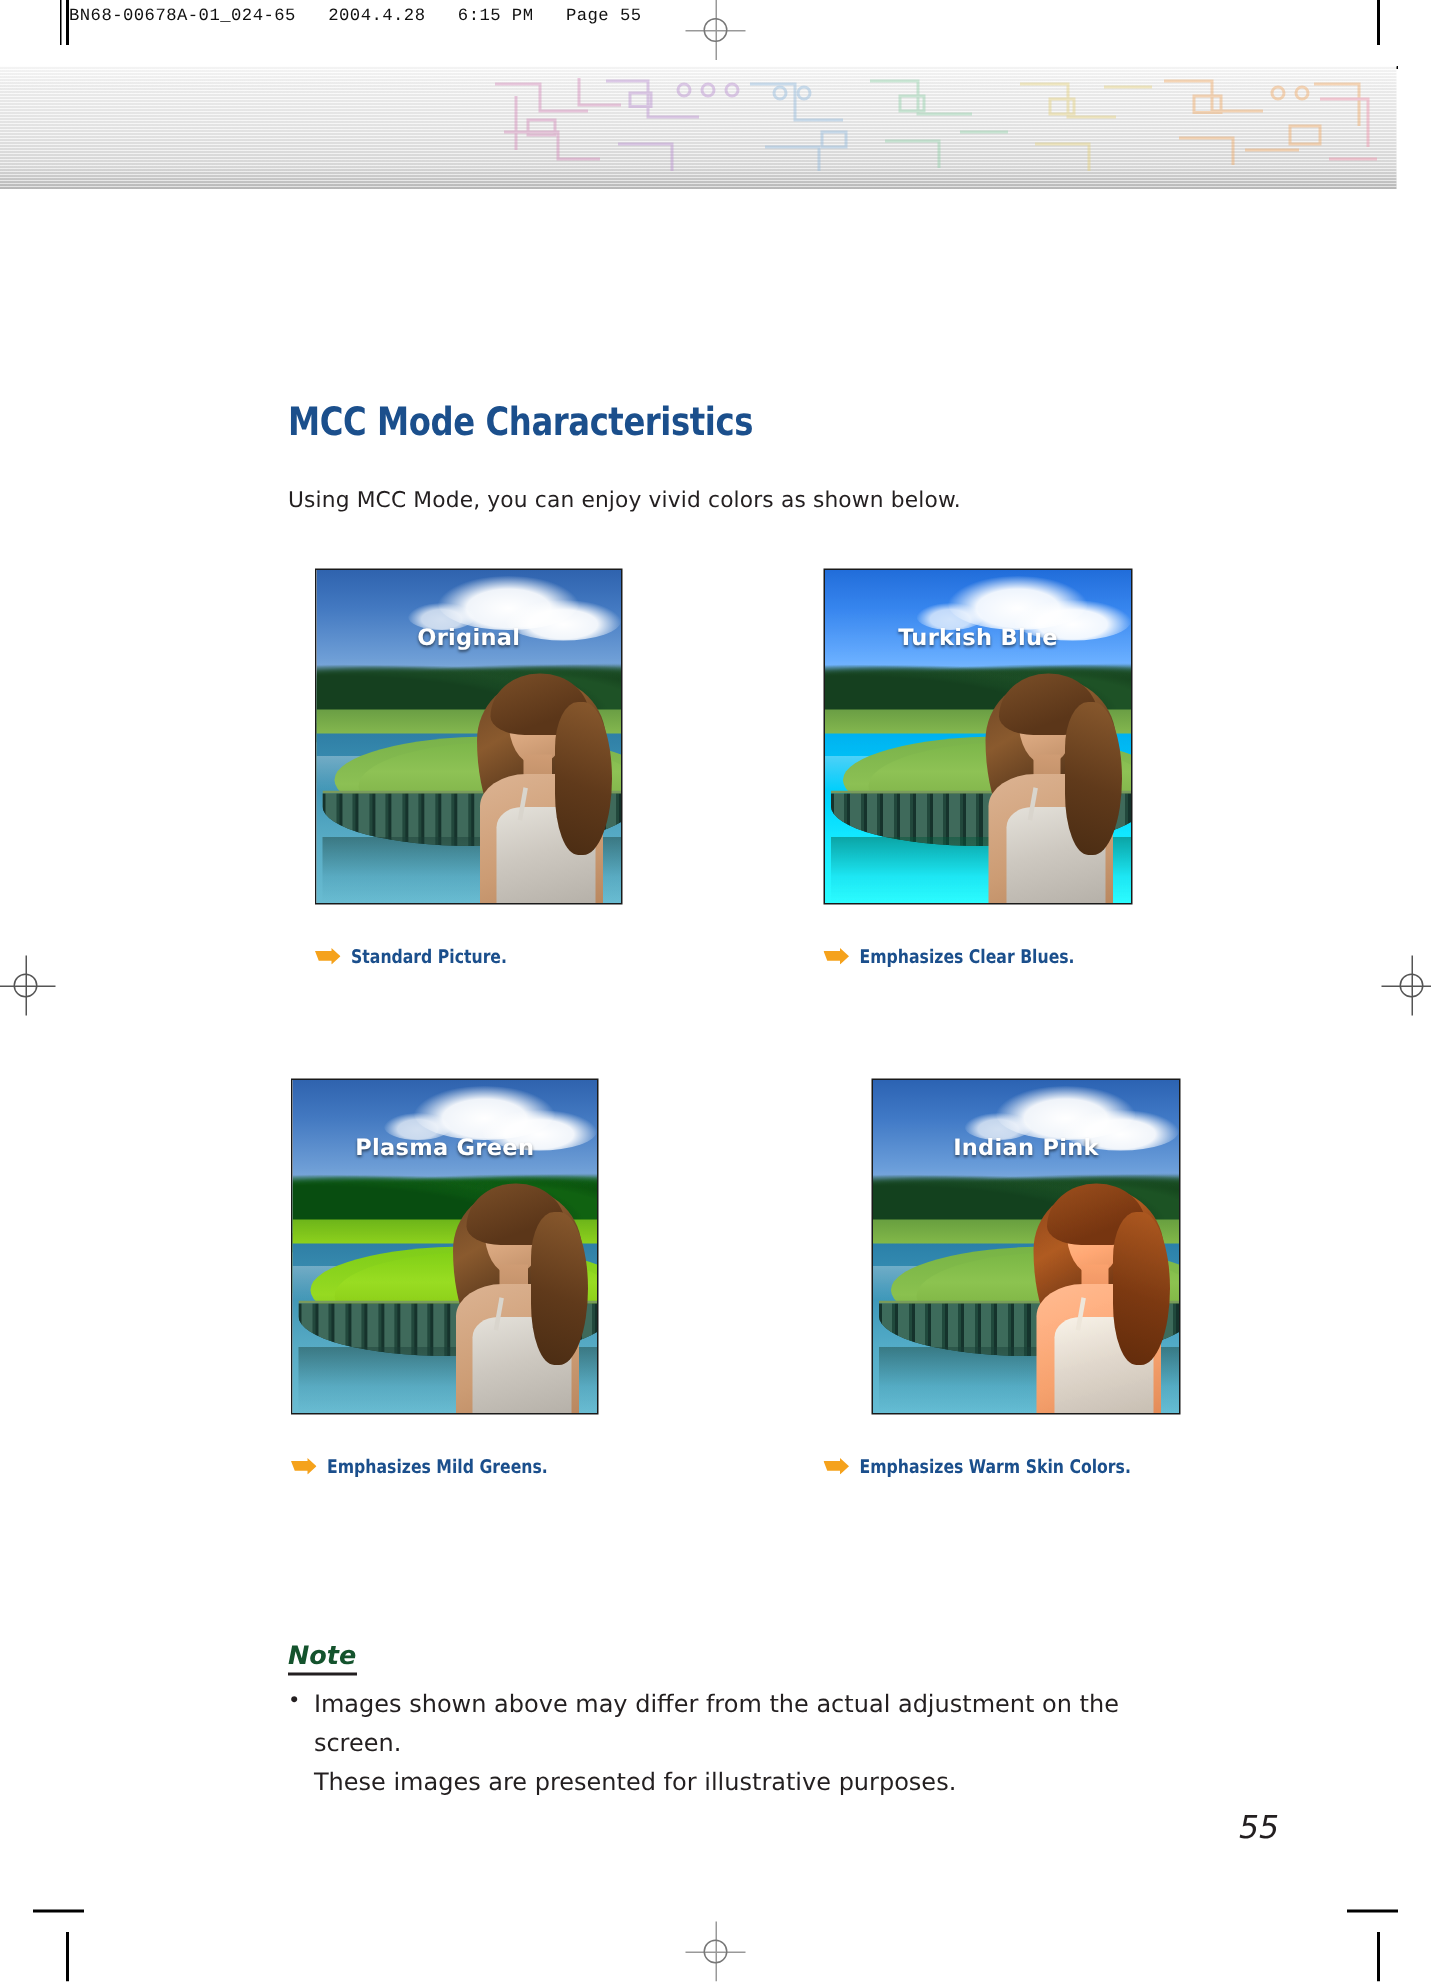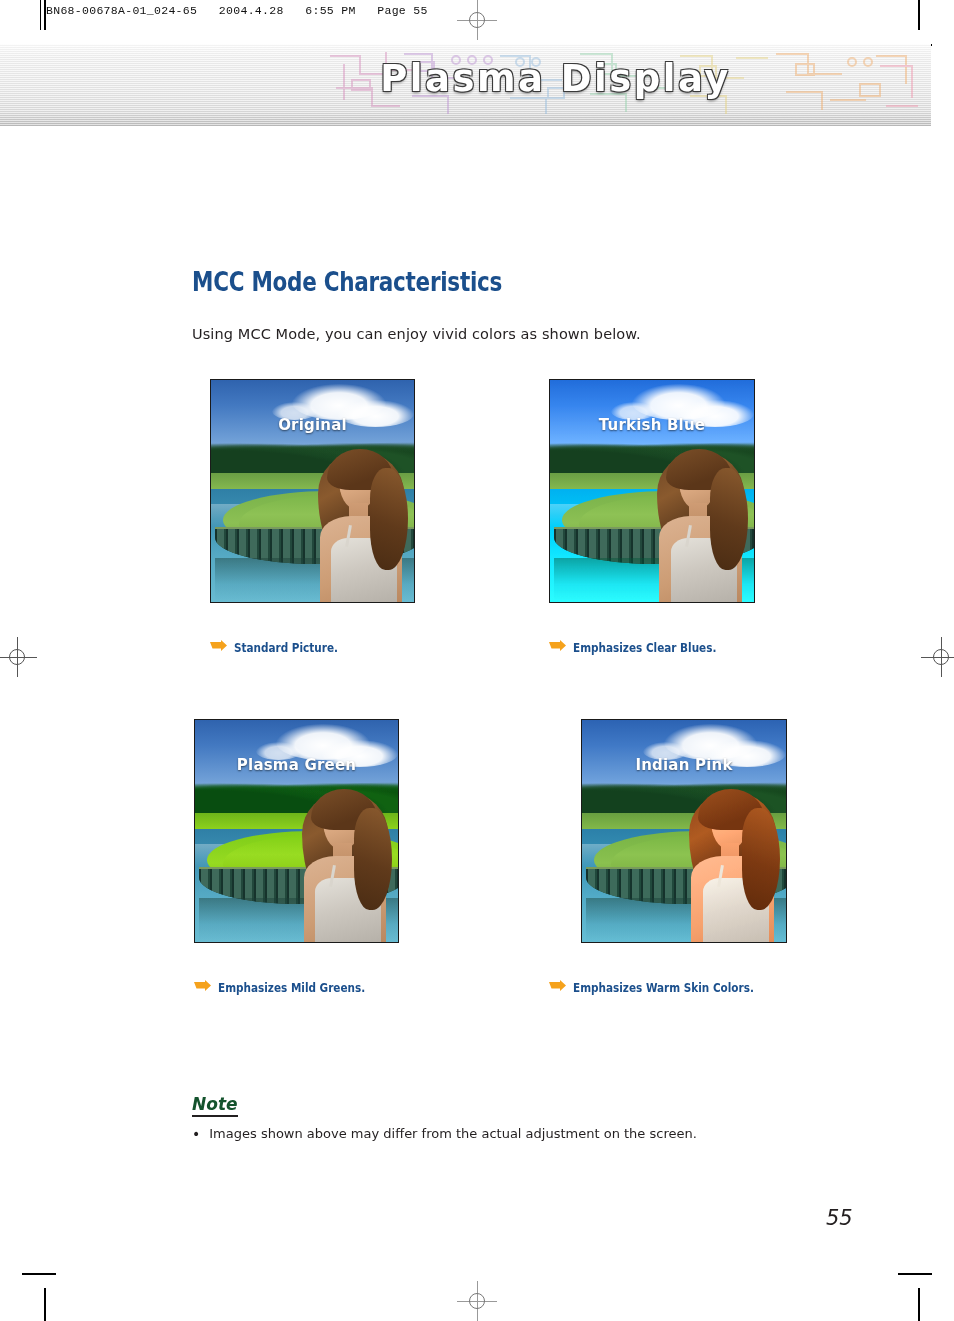--- a/index.html
+++ b/index.html
@@ -250,23 +250,23 @@
     font-weight: bold;
     font-size: 15px;
     color: #ffffff;
     text-shadow: 0 1px 2px rgba(0,0,0,0.55);
     letter-spacing: 0.2px;
     z-index: 5;
   }
 
   .panel-caption {
     position: absolute;
-    left: 0; top: 261px;
+    left: 0; top: 251px;
     display: flex;
-    align-items: flex-start;
+    align-items: center;
     gap: 7px;
     white-space: nowrap;
   }
   .arrow-icon { display: block; width: 17px; height: 11px; flex: 0 0 auto; }
   .caption-text {
     font-family: "DejaVu Sans Condensed", "Liberation Sans Narrow", "Liberation Sans", sans-serif;
     font-weight: bold;
     font-size: 12.5px;
     color: #1b4f8c;
     transform: scaleX(0.93);
@@ -292,39 +292,39 @@
     left: 192px; top: 1123px;
     width: 560px;
   }
   .note-item { display: flex; align-items: flex-start; gap: 9px; }
   .note-bullet {
     font-family: "DejaVu Sans", sans-serif;
     font-size: 14px; color: #231f20; line-height: 1.62;
   }
   .note-lines {
     font-family: "DejaVu Sans", sans-serif;
-    font-size: 13px;
+    font-size: 16px;
     color: #231f20;
     line-height: 1.62;
   }
 
   .page-number {
     position: absolute;
     left: 826px; top: 1206px;
     font-family: "DejaVu Sans", sans-serif;
     font-style: italic;
     font-size: 21px;
     color: #231f20;
   }
 </style>
 </head>
 <body>
 
 <div class="slug-rule"></div>
-<div class="slug">BN68-00678A-01_024-65   2004.4.28   6:55 PM   Page 55</div>
+<div class="slug">BN68-00678A-01_024-65   2004.4.28   6:15 PM   Page 55</div>
 
 <div class="crop-line" style="left:22px; top:44px; width:34px; height:2px;"></div>
 <div class="crop-line" style="left:898px; top:44px; width:34px; height:2px;"></div>
 <div class="crop-line" style="left:44px; top:0px; width:2px; height:30px;"></div>
 <div class="crop-line" style="left:918px; top:0px; width:2px; height:30px;"></div>
 <div class="crop-line" style="left:22px; top:1273px; width:34px; height:2px;"></div>
 <div class="crop-line" style="left:898px; top:1273px; width:34px; height:2px;"></div>
 <div class="crop-line" style="left:44px; top:1288px; width:2px; height:33px;"></div>
 <div class="crop-line" style="left:918px; top:1288px; width:2px; height:33px;"></div>
 
@@ -395,21 +395,20 @@
         <circle cx="868" cy="18" r="4"></circle>
         <path d="M876 12 L906 12 L906 40"></path>
         <rect x="860" y="40" width="20" height="12"></rect>
       </g>
       <g stroke="#ef8fa8">
         <path d="M880 22 L912 22 L912 54"></path>
         <path d="M886 62 L918 62"></path>
       </g>
     </g>
   </svg>
-  <div class="banner-title">Plasma Display</div>
 </div>
 
 <div class="content">
 
   <h1 class="page-title">MCC Mode Characteristics</h1>
   <p class="intro-text">Using MCC Mode, you can enjoy vivid colors as shown below.</p>
 
   <div class="panel variant-original" style="left:194px; top:379px;margin-left:16px;">
     <div class="panel-img">
       <div class="scene">
@@ -557,19 +556,20 @@
       <span class="caption-text">Emphasizes Warm Skin Colors.</span>
     </div>
   </div>
 
   <div class="note-title">Note</div>
   <div class="note-list">
     <div class="note-item">
       <span class="note-bullet">•</span>
       <span class="note-lines">
         <span>Images shown above may differ from the actual adjustment on the screen.</span><br>
+        <span>These images are presented for illustrative purposes.</span>
       </span>
     </div>
   </div>
 
   <div class="page-number">55</div>
 
 </div>
 
 </body></html>

